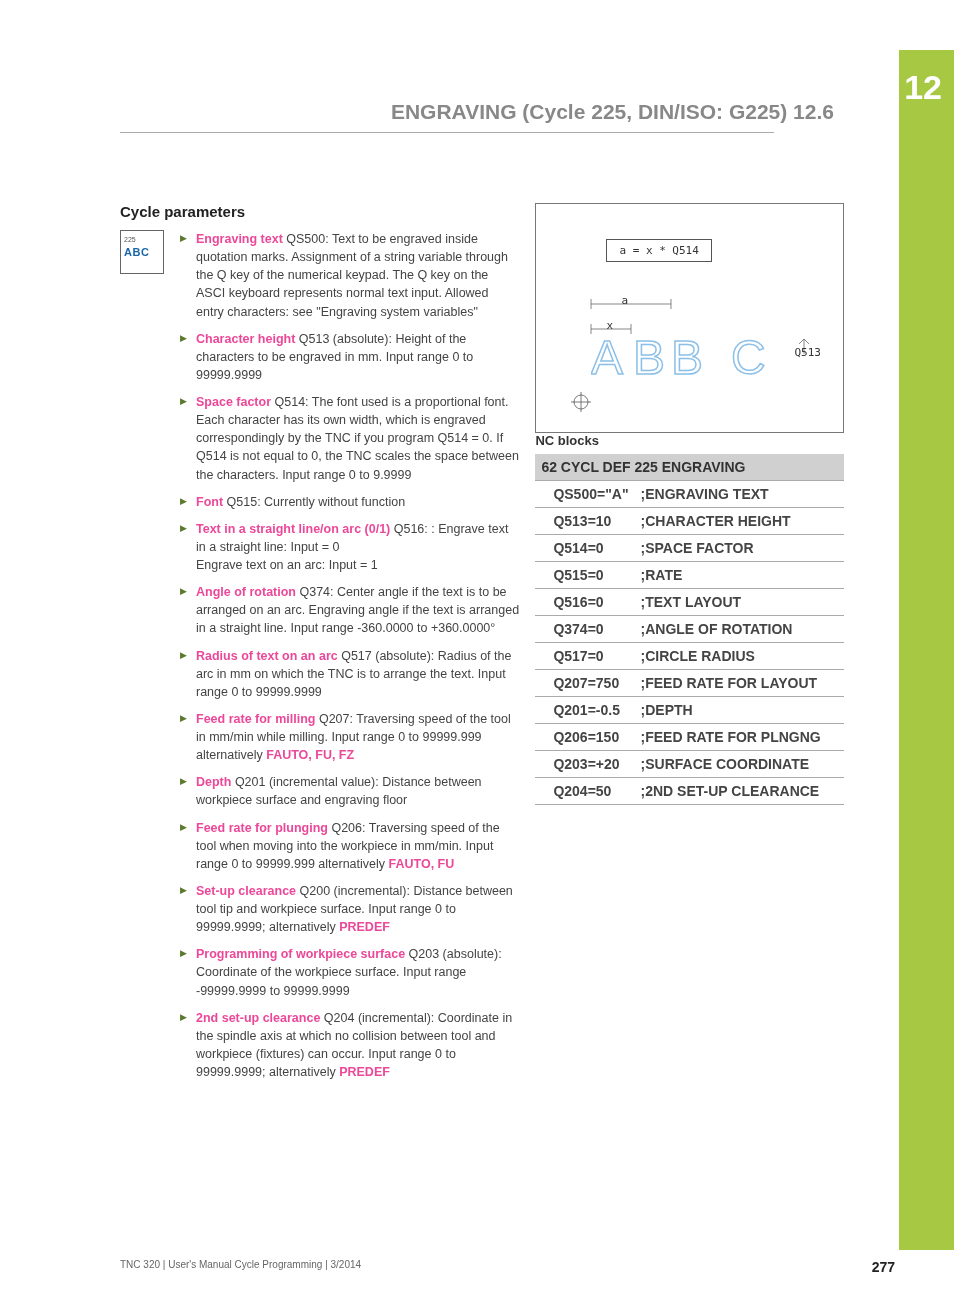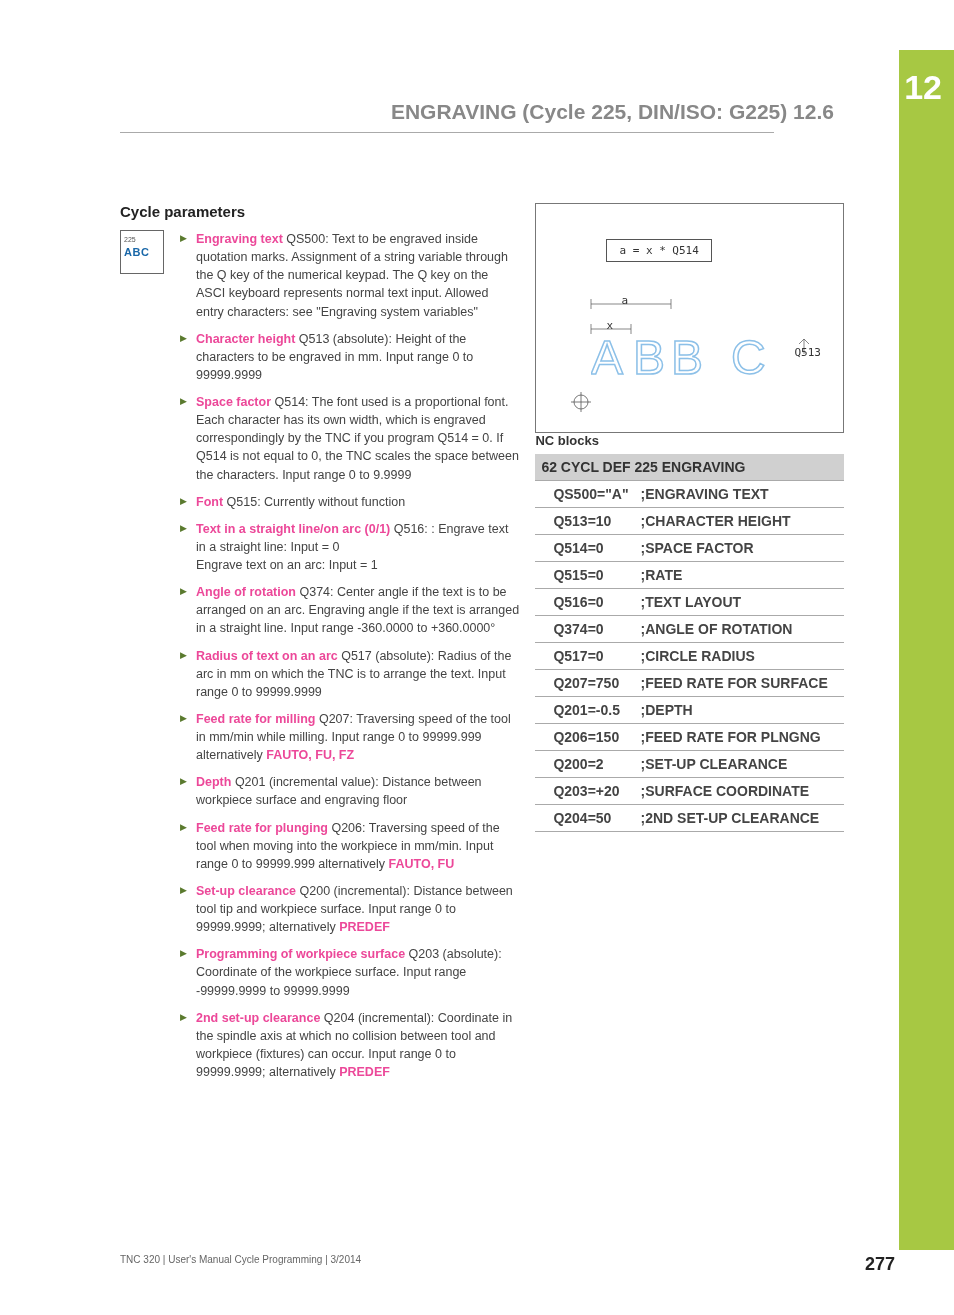--- a/index.html
+++ b/index.html
@@ -144,21 +144,21 @@
   .footer {
     position: absolute;
     bottom: 40px;
     left: 120px;
     right: 59px;
     font-size: 10px;
     color: #666;
     display: flex;
     justify-content: space-between;
   }
-  .page-num { font-size: 18px; font-weight: bold; color: #222; }
+  .page-num { font-size: 14px; font-weight: bold; color: #222; }
   .dim-line { stroke:#555; stroke-width:0.7; }
   .crosshair { position:absolute; bottom:20px; left:35px; }
 </style>
 </head>
 <body>
 
 <div class="chapter-tab">
   <div class="chapter-num">12</div>
 </div>
 
@@ -255,33 +255,29 @@
             <tr>
               <td class="nc-param">Q374=0</td>
               <td class="nc-desc">;ANGLE OF ROTATION</td>
             </tr>
             <tr>
               <td class="nc-param">Q517=0</td>
               <td class="nc-desc">;CIRCLE RADIUS</td>
             </tr>
             <tr>
               <td class="nc-param">Q207=750</td>
-              <td class="nc-desc">;FEED RATE FOR SURFACE</td>
+              <td class="nc-desc">;FEED RATE FOR LAYOUT</td>
             </tr>
             <tr>
               <td class="nc-param">Q201=-0.5</td>
               <td class="nc-desc">;DEPTH</td>
             </tr>
             <tr>
               <td class="nc-param">Q206=150</td>
               <td class="nc-desc">;FEED RATE FOR PLNGNG</td>
-            </tr>
-            <tr>
-              <td class="nc-param">Q200=2</td>
-              <td class="nc-desc">;SET-UP CLEARANCE</td>
             </tr>
             <tr>
               <td class="nc-param">Q203=+20</td>
               <td class="nc-desc">;SURFACE COORDINATE</td>
             </tr>
             <tr>
               <td class="nc-param">Q204=50</td>
               <td class="nc-desc">;2ND SET-UP CLEARANCE</td>
             </tr>
           </tbody>

